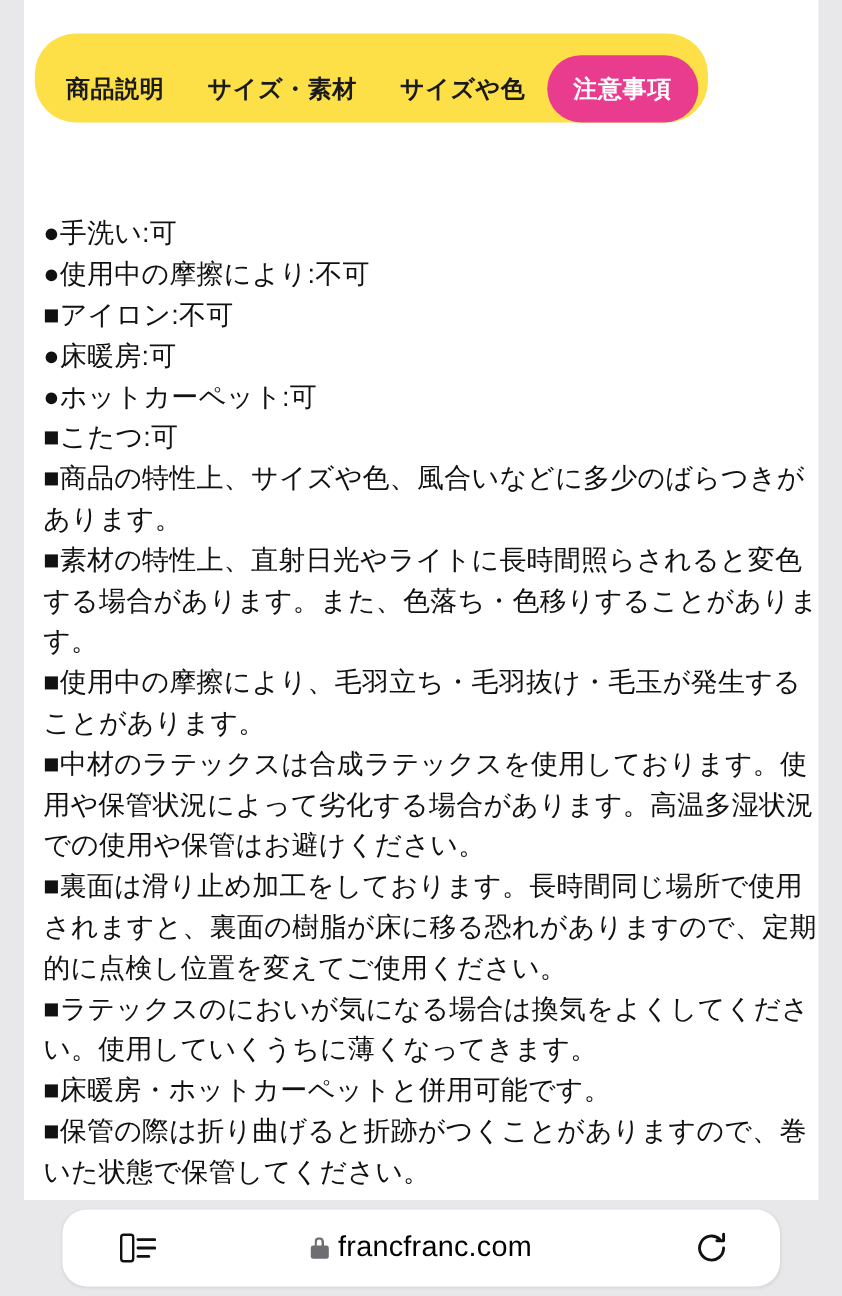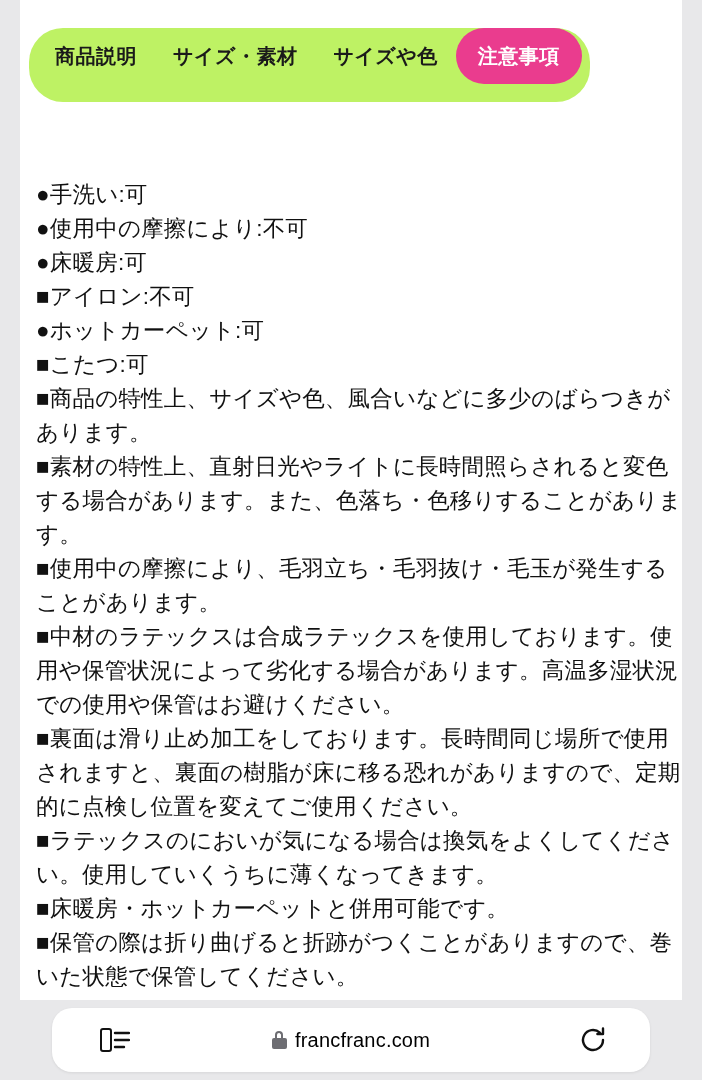--- a/index.html
+++ b/index.html
@@ -24,22 +24,22 @@
     height: 1000px;
     background: #ffffff;
     overflow: hidden;
   }
   
   .tabbar {
     position: absolute;
     left: 9px;
     top: 28px;
     display: flex;
-    align-items: flex-start;
-    background: #bef264;
+    align-items: flex-end;
+    background: #fde047;
     border-radius: 34px;
     height: 74px;
     padding: 0 8px;
   }
   .tab {
     display: flex;
     align-items: center;
     justify-content: center;
     height: 56px;
     padding: 0 18px;
@@ -97,21 +97,21 @@
     left: 48px;
     top: 50%;
     transform: translateY(-50%);
     width: 30px;
     height: 26px;
   }
   .urltext {
     display: flex;
     align-items: center;
     gap: 8px;
-    font-size: 20px;
+    font-size: 24px;
     color: #000000;
     letter-spacing: 0.2px;
   }
   .lock {
     display: inline-block;
     width: 15px;
     height: 18px;
     position: relative;
   }
   .lock .body {
@@ -152,22 +152,22 @@
     <div class="tabbar">
       <div class="tab">商品説明</div>
       <div class="tab">サイズ・素材</div>
       <div class="tab">サイズや色</div>
       <div class="tab active">注意事項</div>
     </div>
 
     <div class="content">
       <div class="line">●手洗い:可</div>
       <div class="line">●使用中の摩擦により:不可</div>
+      <div class="line">■アイロン:不可</div>
       <div class="line">●床暖房:可</div>
-      <div class="line">■アイロン:不可</div>
       <div class="line">●ホットカーペット:可</div>
       <div class="line">■こたつ:可</div>
       <div class="line">■商品の特性上、サイズや色、風合いなどに多少のばらつきがあります。</div>
       <div class="line">■素材の特性上、直射日光やライトに長時間照らされると変色する場合があります。また、色落ち・色移りすることがあります。</div>
       <div class="line">■使用中の摩擦により、毛羽立ち・毛羽抜け・毛玉が発生することがあります。</div>
       <div class="line">■中材のラテックスは合成ラテックスを使用しております。使用や保管状況によって劣化する場合があります。高温多湿状況での使用や保管はお避けください。</div>
       <div class="line">■裏面は滑り止め加工をしております。長時間同じ場所で使用されますと、裏面の樹脂が床に移る恐れがありますので、定期的に点検し位置を変えてご使用ください。</div>
       <div class="line">■ラテックスのにおいが気になる場合は換気をよくしてください。使用していくうちに薄くなってきます。</div>
       <div class="line">■床暖房・ホットカーペットと併用可能です。</div>
       <div class="line">■保管の際は折り曲げると折跡がつくことがありますので、巻いた状態で保管してください。</div>

